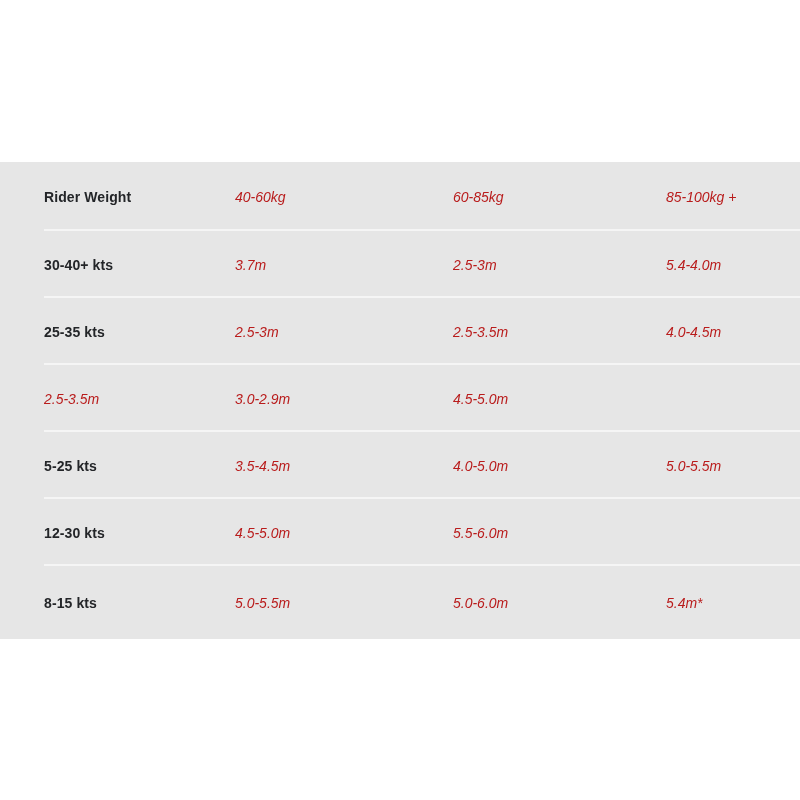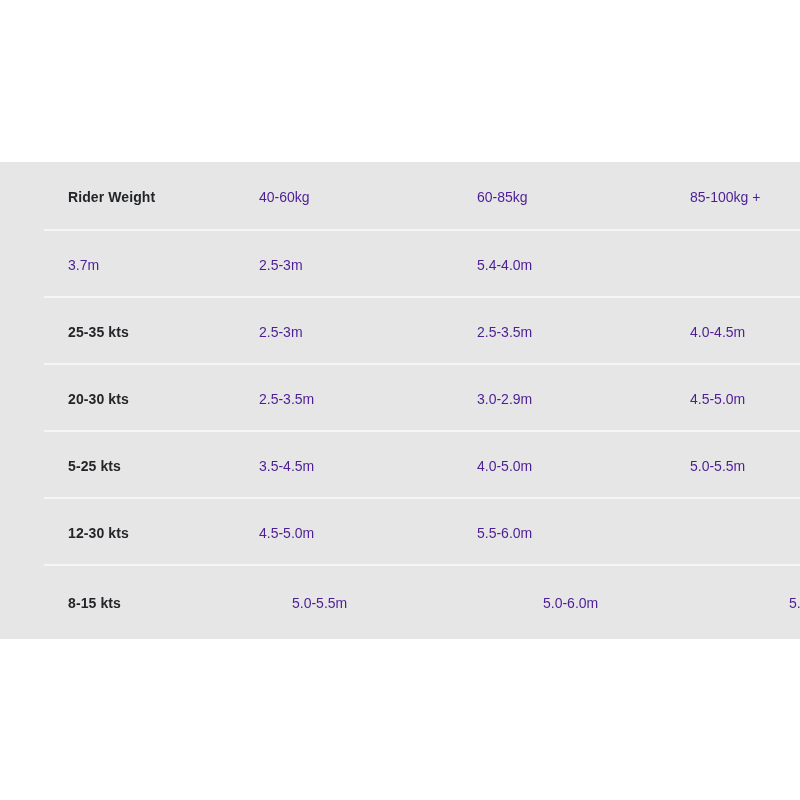--- a/index.html
+++ b/index.html
@@ -23,74 +23,75 @@
     height: 477px;
     background: #e6e6e6;
     display: flex;
     flex-direction: column;
   }
   .trow {
     position: relative;
     display: grid;
     grid-template-columns: 191px 218px 213px auto;
     align-items: center;
-    padding-left: 68px;
+    padding-left: 44px;
     height: 67px;
     flex: 0 0 auto;
   }
   .trow.header-row { height: 69px; }
-  .trow:last-child { flex: 1 1 auto; gap: 33px; }
+  .trow:last-child { flex: 1 1 auto; }
   .trow:not(:last-child)::after {
     content: "";
     position: absolute;
     left: 44px;
     right: 0;
     bottom: 0;
     height: 2px;
     background: #f5f5f5;
   }
   .cell-label {
     font-size: 14px;
     font-weight: 700;
     color: #232528;
     letter-spacing: 0.1px;
   }
   .cell-value {
     font-size: 14px;
     font-weight: 400;
-    color: #4c1d95;
+    color: #b91c1c;
+    font-style: italic;
   }
 </style>
 </head>
 <body>
 
 <div class="page">
   <div class="size-band" id="band">
     <div class="trow header-row">
       <div class="cell-label">Rider Weight</div>
       <div class="cell-value">40-60kg</div>
       <div class="cell-value">60-85kg</div>
       <div class="cell-value">85-100kg +</div>
     </div>
 
   <div class="trow">
+    <div class="cell-label">30-40+ kts</div>
     <div class="cell-value">3.7m</div>
     <div class="cell-value">2.5-3m</div>
     <div class="cell-value">5.4-4.0m</div>
   </div>
 
   <div class="trow">
     <div class="cell-label">25-35 kts</div>
     <div class="cell-value">2.5-3m</div>
     <div class="cell-value">2.5-3.5m</div>
     <div class="cell-value">4.0-4.5m</div>
   </div>
 
   <div class="trow">
-    <div class="cell-label">20-30 kts</div>
     <div class="cell-value">2.5-3.5m</div>
     <div class="cell-value">3.0-2.9m</div>
     <div class="cell-value">4.5-5.0m</div>
   </div>
 
   <div class="trow">
     <div class="cell-label">5-25 kts</div>
     <div class="cell-value">3.5-4.5m</div>
     <div class="cell-value">4.0-5.0m</div>
     <div class="cell-value">5.0-5.5m</div>

